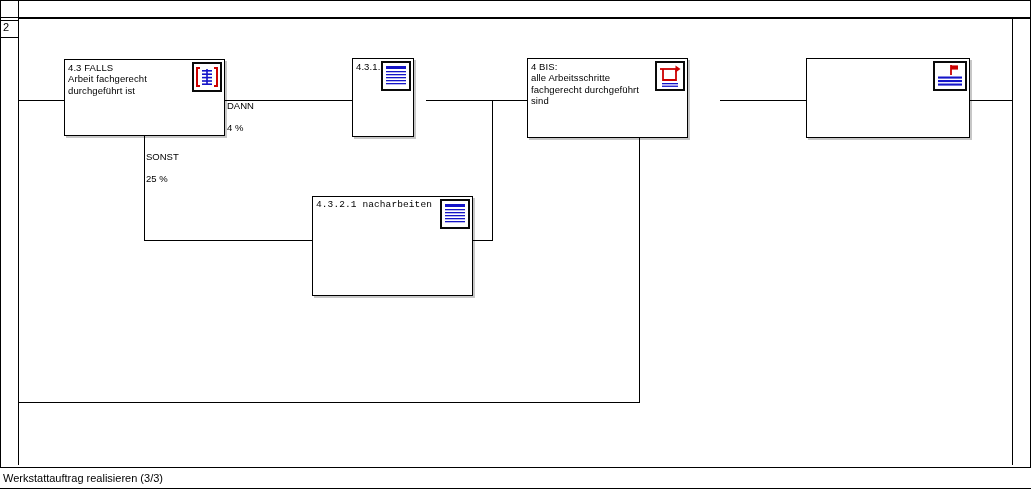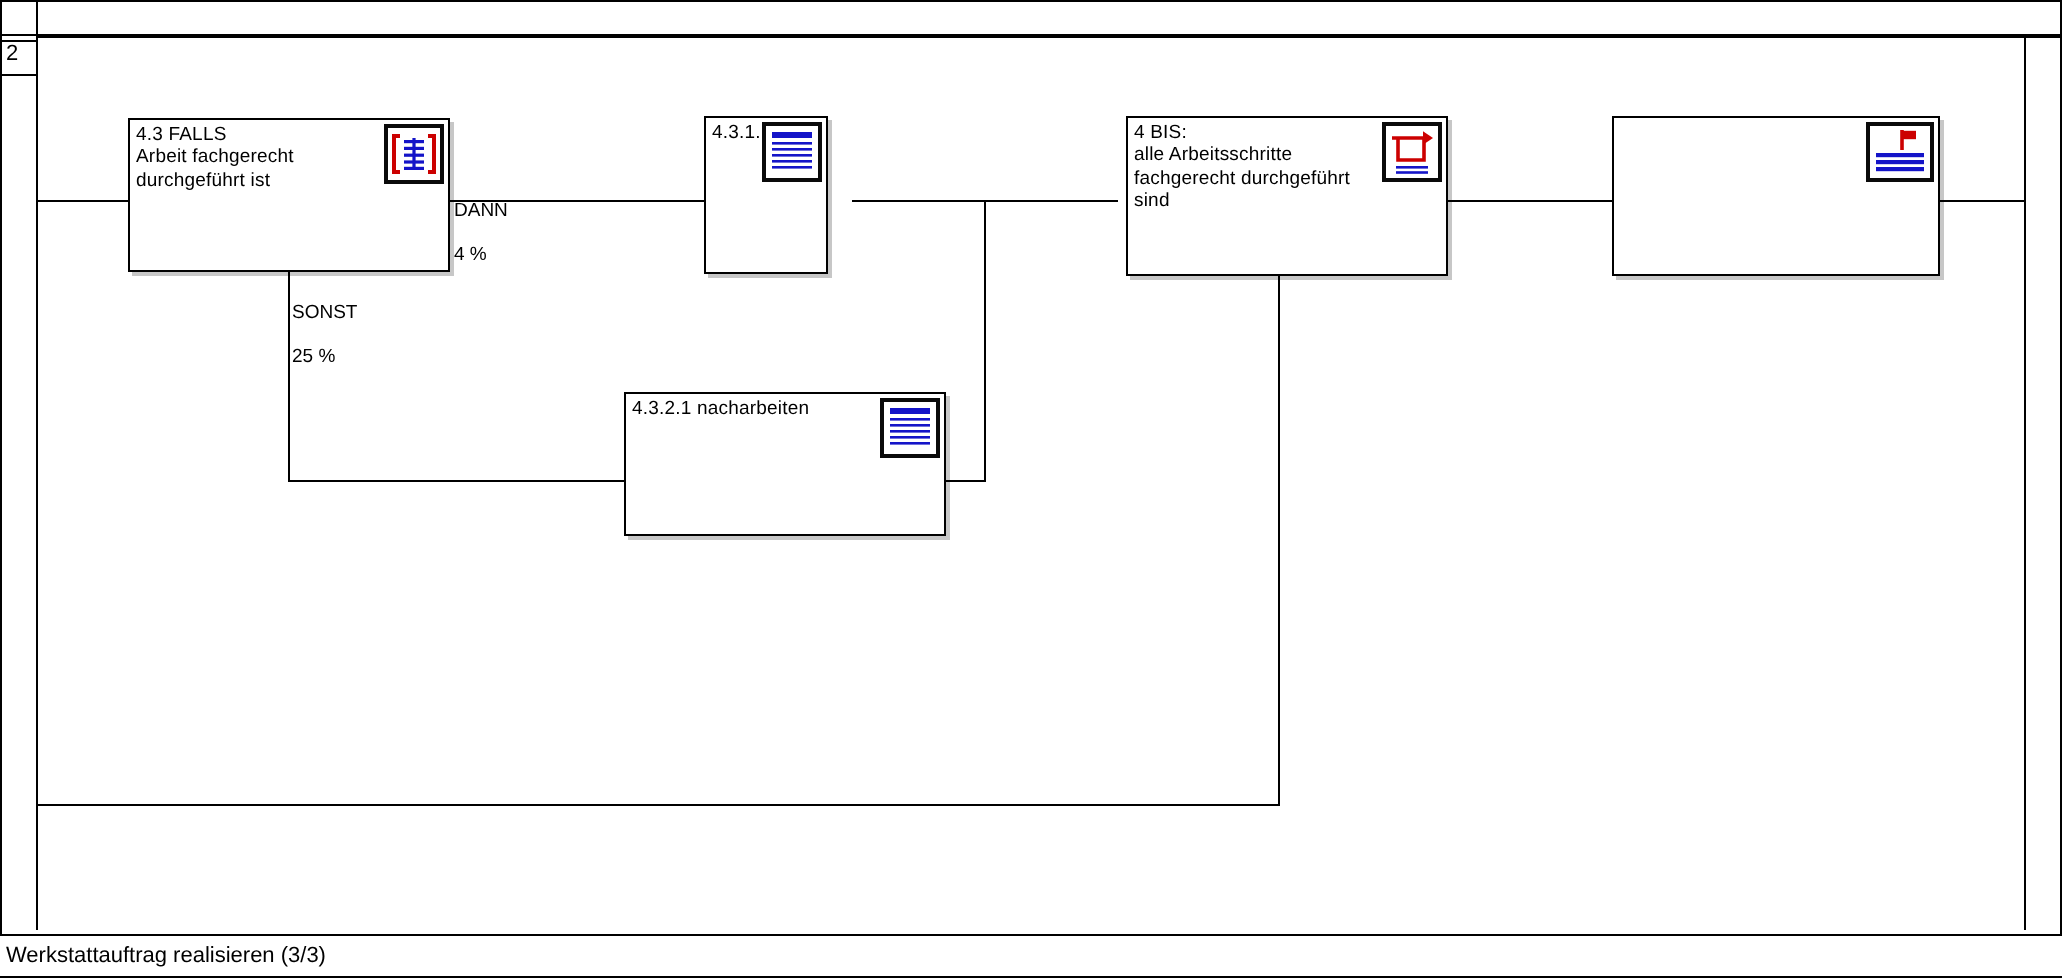--- a/index.html
+++ b/index.html
@@ -152,21 +152,21 @@
         <rect x="3" y="3" width="20" height="3" fill="#1414c8"></rect>
         <rect x="3" y="8" width="20" height="1.3" fill="#1414c8"></rect>
         <rect x="3" y="11" width="20" height="1.3" fill="#1414c8"></rect>
         <rect x="3" y="14" width="20" height="1.3" fill="#1414c8"></rect>
         <rect x="3" y="17" width="20" height="1.3" fill="#1414c8"></rect>
         <rect x="3" y="20" width="20" height="1.3" fill="#1414c8"></rect>
       </svg>
     </div>
   </div>
 
-  <div class="node" style="left:563px;top:58px;width:161px;height:80px;padding-left:16px;">
+  <div class="node" style="left:527px;top:58px;width:161px;height:80px;padding-left:16px;">
     <div class="label">4 BIS:
 alle Arbeitsschritte
 fachgerecht durchgeführt
 sind</div>
     <div class="icon">
       <svg viewBox="0 0 26 26" width="26" height="26" aria-hidden="true">
         <rect x="0" y="0" width="26" height="26" fill="#ffffff"></rect>
 
         <path d="M6 6 L6 17 L19 17 L19 6" fill="none" stroke="#cc0000" stroke-width="1.8"></path>
         <path d="M3 6 L22 6" fill="none" stroke="#cc0000" stroke-width="1.8"></path>
@@ -186,21 +186,21 @@
         <path d="M16 2 L16 12" fill="none" stroke="#cc0000" stroke-width="1.8"></path>
         <path d="M16 2.4 L23 2.4 L23 6.6 L16 6.6 Z" fill="#cc0000"></path>
 
         <rect x="3" y="13.5" width="24" height="2.1" fill="#1414c8"></rect>
         <rect x="3" y="17" width="24" height="2.1" fill="#1414c8"></rect>
         <rect x="3" y="20.5" width="24" height="2.1" fill="#1414c8"></rect>
       </svg>
     </div>
   </div>
 
-  <div class="node" style="left:312px;top:196px;width:161px;height:72px;">
+  <div class="node" style="left:312px;top:196px;width:161px;height:100px;font-family:Liberation Mono, monospace;">
     <div class="label">4.3.2.1 nacharbeiten</div>
     <div class="icon">
       <svg viewBox="0 0 26 26" width="26" height="26" aria-hidden="true">
         <rect x="0" y="0" width="26" height="26" fill="#ffffff"></rect>
         <rect x="3" y="3" width="20" height="3" fill="#1414c8"></rect>
         <rect x="3" y="8" width="20" height="1.3" fill="#1414c8"></rect>
         <rect x="3" y="11" width="20" height="1.3" fill="#1414c8"></rect>
         <rect x="3" y="14" width="20" height="1.3" fill="#1414c8"></rect>
         <rect x="3" y="17" width="20" height="1.3" fill="#1414c8"></rect>
         <rect x="3" y="20" width="20" height="1.3" fill="#1414c8"></rect>

